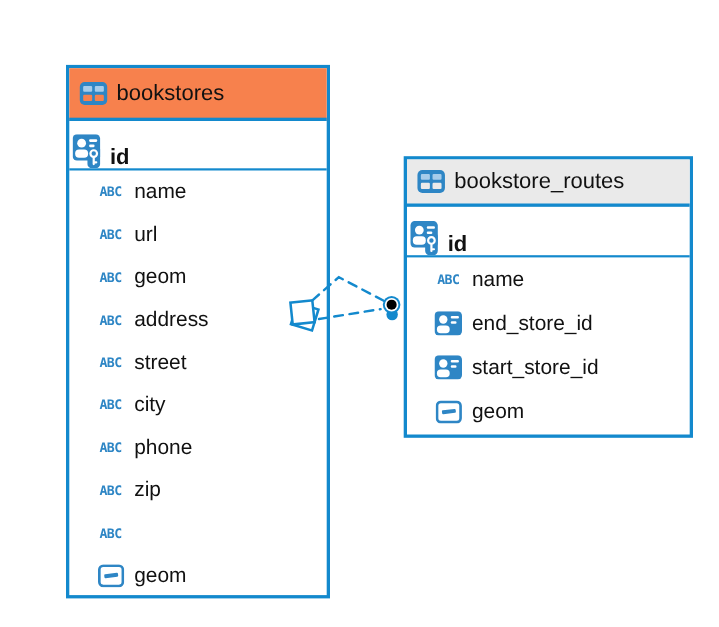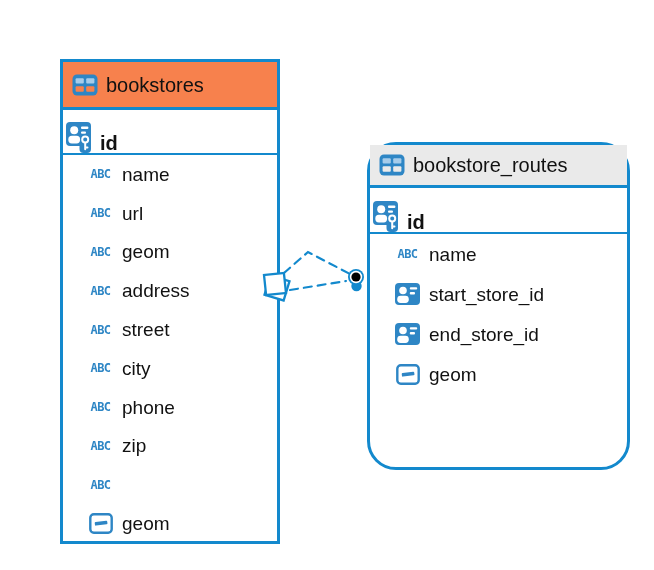--- a/index.html
+++ b/index.html
@@ -14,22 +14,22 @@
   body{
     width:654px;height:570px;position:relative;overflow:hidden;
     background:var(--canvas);
     font-family:"Liberation Sans", sans-serif;
     color:var(--text);
   }
   .db-table{
     position:absolute;box-sizing:border-box;background:#fff;
     border:3px solid var(--accent-blue);
   }
-  #table-bookstores{left:60px;top:59px;width:220px;height:485px;}
-  #table-routes{left:367px;top:142px;width:263px;height:328px;border-radius:29px;}
+  #table-bookstores{left:60px;top:59px;width:240px;height:485px;}
+  #table-routes{left:367px;top:142px;width:263px;height:256px;}
   .tbl-header{
     display:flex;align-items:center;gap:8px;padding:0 8px;
     border-bottom:3px solid var(--accent-blue);
     font-size:20px;white-space:nowrap;overflow:hidden;
   }
   #table-bookstores .tbl-header{height:45px;background:var(--orange-header);}
   #table-routes .tbl-header{height:40px;background:var(--gray-header);}
   .pk-row{
     display:flex;align-items:flex-end;gap:8px;padding:0 2px;
     border-bottom:2px solid var(--accent-blue);
@@ -172,33 +172,33 @@
   <div class="row">
     <span class="icon-cell">
       <svg width="25" height="22" viewBox="0 0 25 22">
         <rect width="25" height="22" rx="4" class="icon-fill"></rect>
         <circle cx="8" cy="7.5" r="3.8" fill="#fff"></circle>
         <rect x="2.2" y="12.8" width="11.6" height="7.2" rx="3.4" fill="#fff"></rect>
         <rect x="14.8" y="4.2" width="7.4" height="2.4" rx="1" fill="#fff"></rect>
         <rect x="14.8" y="9" width="5.2" height="2.4" rx="1" fill="#fff"></rect>
       </svg>
     </span>
-    <span class="col-name">start_store_id</span>
+    <span class="col-name">end_store_id</span>
   </div>
   <div class="row">
     <span class="icon-cell">
       <svg width="25" height="22" viewBox="0 0 25 22">
         <rect width="25" height="22" rx="4" class="icon-fill"></rect>
         <circle cx="8" cy="7.5" r="3.8" fill="#fff"></circle>
         <rect x="2.2" y="12.8" width="11.6" height="7.2" rx="3.4" fill="#fff"></rect>
         <rect x="14.8" y="4.2" width="7.4" height="2.4" rx="1" fill="#fff"></rect>
         <rect x="14.8" y="9" width="5.2" height="2.4" rx="1" fill="#fff"></rect>
       </svg>
     </span>
-    <span class="col-name">end_store_id</span>
+    <span class="col-name">start_store_id</span>
   </div>
   <div class="row">
     <span class="icon-cell">
       <svg width="24" height="21" viewBox="0 0 24 21">
         <rect x="1.3" y="1.3" width="21.4" height="18.4" rx="3.5" fill="#fff" class="icon-stroke" stroke-width="2.4"></rect>
         <rect x="5.8" y="8.4" width="12.6" height="3.6" rx="1" class="icon-fill" transform="rotate(-7 12 10.2)"></rect>
       </svg>
     </span>
     <span class="col-name">geom</span>
   </div>

